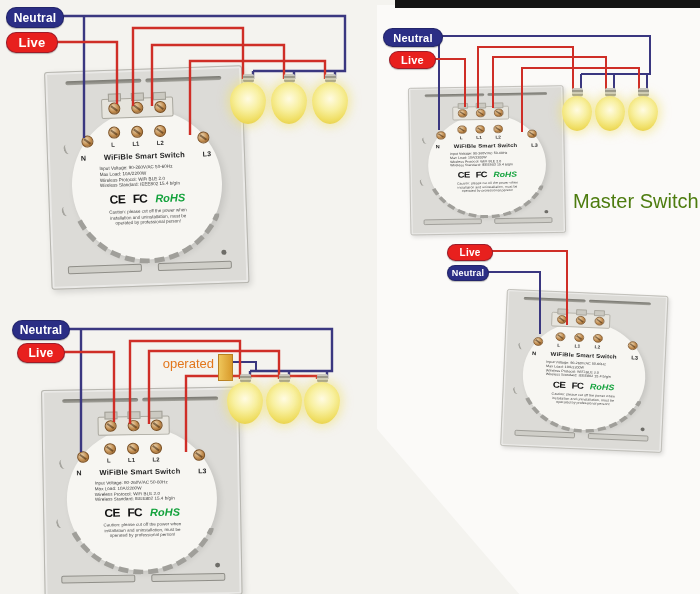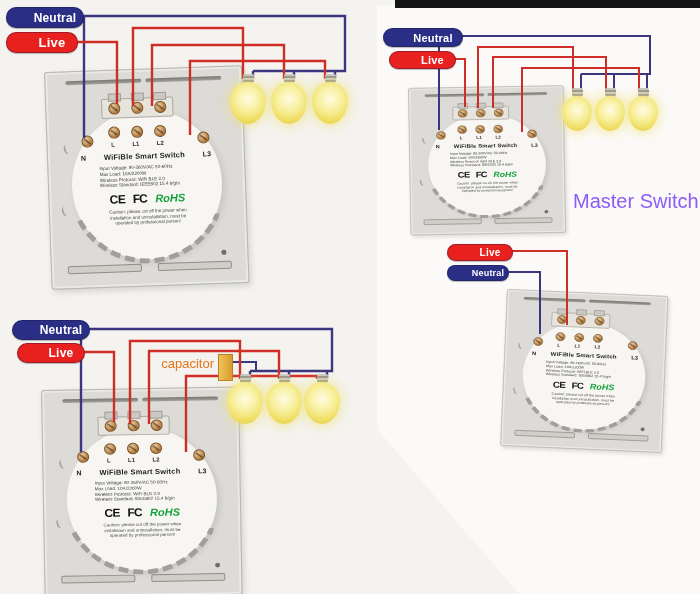--- a/index.html
+++ b/index.html
@@ -69,30 +69,30 @@
   .bulb .glass{width:36px;height:42px;margin-top:-1px;
     border-radius:50% 50% 50% 50%/44% 44% 56% 56%;
     background:radial-gradient(circle at 50% 40%,#fffbe2 0%,#f8f0a0 38%,#f0df66 68%,#e7ce45 88%,#efe3a4 100%);
     box-shadow:0 0 10px 3px rgba(240,225,120,.55);}
   .bulb.sm{width:30px}
   .bulb.sm .glass{width:30px;height:35px}
 
   
   .pill{position:absolute;display:flex;align-items:center;justify-content:center;color:#fff;
     font-weight:bold;border-radius:10px;border:1px solid rgba(20,20,60,.35);
-    box-shadow:0 1px 1px rgba(0,0,0,.25);letter-spacing:.2px;padding-left:20px;}
+    box-shadow:0 1px 1px rgba(0,0,0,.25);letter-spacing:.2px;}
   .pill.neu{background:var(--label-neutral-bg,#2b2e85);}
   .pill.liv{background:var(--label-live-bg,#e8201e);}
 
   .capacitor-body{position:absolute;left:218px;top:354px;width:13px;height:25px;
     background:linear-gradient(90deg,#eec55a,#d99a2b);border:1px solid #b97f1f;}
   .capacitor-label{position:absolute;left:150px;top:356px;width:64px;text-align:right;
     font-size:13px;color:var(--capacitor-text,#e2761c);}
 
-  .caption{position:absolute;font-size:20px;color:#8b5cf6;}
+  .caption{position:absolute;font-size:20px;color:#4d7c0f;}
 </style>
 </head>
 <body>
 
 <div class="stage">
 
   <div class="photo-right"></div>
   <div class="topbar"></div>
 
   <div class="panel-wrap" style="left:44px;top:72px;--rot:-2deg">
@@ -329,21 +329,21 @@
       <polyline class="w-neu thin" points="486,272 540,272 540,334"></polyline>
       <polyline class="w-liv thin" points="434,59 465,59 465,107"></polyline>
       <polyline class="w-liv thin" points="478,108 478,47 573,47 573,92"></polyline>
       <polyline class="w-liv thin" points="493,108 493,57 606,57 606,92"></polyline>
       <polyline class="w-liv thin" points="522,132 522,68 639,68 639,92"></polyline>
       <polyline class="w-liv thin" points="491,251 567,251 567,325"></polyline>
     </g>
   </svg>
 
   <div class="capacitor-body"></div>
-  <div class="capacitor-label">capacitor</div>
+  <div class="capacitor-label">operated</div>
 
   <div class="bulb" style="left:230px;top:74px">
       <div class="cap"></div>
       <div class="glass"></div>
     </div>
   <div class="bulb" style="left:271px;top:74px">
       <div class="cap"></div>
       <div class="glass"></div>
     </div>
   <div class="bulb" style="left:312px;top:74px">

